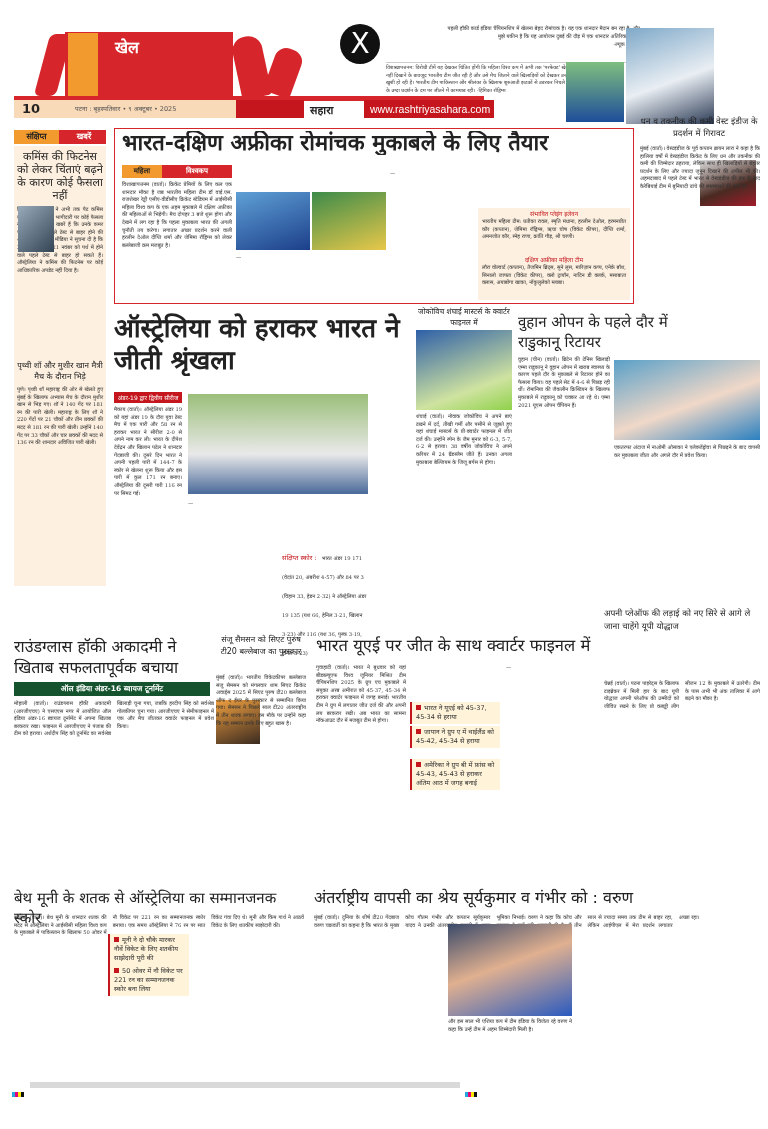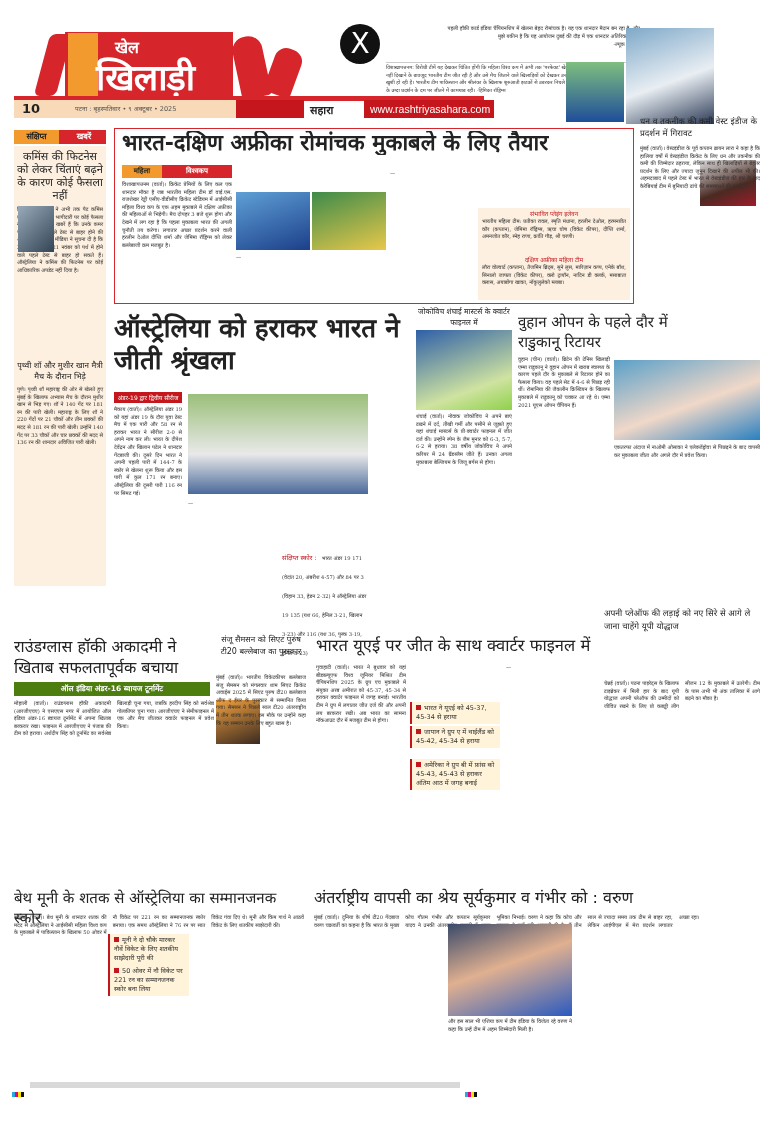--- a/index.html
+++ b/index.html
@@ -42,21 +42,20 @@
   .reg{width:3px;height:5px;display:inline-block}
 </style>
 </head>
 <body>
 
 <div id="masthead" class="abs">
   <div class="abs silhouette" style="left:42px;top:34px;width:22px;height:62px;transform:skewX(-15deg);border-radius:6px"></div>
   <div id="mast-red" class="abs"></div>
   <div id="mast-orange" class="abs"></div>
   <div id="title-small" class="abs">खेल</div>
-  <div id="title-big" class="abs">खिलाड़ी</div>
   <div class="abs silhouette" style="left:236px;top:36px;width:30px;height:62px;border-radius:14px 14px 4px 4px;transform:rotate(-12deg)"></div>
   <div class="abs silhouette" style="left:270px;top:48px;width:28px;height:48px;border-radius:12px 12px 4px 4px;transform:rotate(20deg)"></div>
   <div id="mast-bar-red" class="abs"></div>
   <div id="mast-bar" class="abs"></div>
   <div id="mast-bar-red2" class="abs"></div>
   <div id="page-num" class="abs">10</div>
   <div id="dateline" class="abs">पटना : बृहस्पतिवार •  ९ अक्टूबर •  2025</div>
   <div id="x-logo" class="abs">X</div>
   <div id="sahara" class="abs">सहारा</div>
   <div id="url-bar" class="abs">www.rashtriyasahara.com</div>
@@ -96,21 +95,21 @@
 <div class="abs photo" style="left:312px;top:192px;width:74px;height:58px;background:linear-gradient(160deg,#3d8b4a,#e8c84a)"></div>
 <div class="abs body-text" style="left:236px;top:254px;width:150px;height:46px">—</div>
 <div class="abs body-text" style="left:390px;top:170px;width:84px;height:100px">—</div>
 <div class="abs" style="left:478px;top:208px;width:152px;height:92px;background:#fdf0e0">
   <div class="red" style="font-size:6px;text-align:center;padding-top:2px">संभावित प्लेइंग इलेवन</div>
   <div class="body-text" style="padding:0 4px;height:38px">भारतीय महिला टीम: प्रतीका रावल, स्मृति मंधाना, हरलीन देओल, हरमनप्रीत कौर (कप्तान), जेमिमा रॉड्रिग्स, ऋचा घोष (विकेट कीपर), दीप्ति शर्मा, अमनजोत कौर, स्नेह राणा, क्रांति गौड़, श्री चरणी।</div>
   <div class="red" style="font-size:6px;text-align:center">दक्षिण अफ्रीका महिला टीम</div>
   <div class="body-text" style="padding:0 4px;height:38px">लौरा वोल्वार्ट (कप्तान), तैजमिन ब्रिट्स, सुने लुस, मारिज़ान कप्प, एनेके बॉश, सिनालो जाफ्ता (विकेट कीपर), क्लो ट्रायॉन, नादिन डी क्लर्क, मसाबाता क्लास, अयाबोंगा खाका, नोंकुलुलेको म्लाबा।</div>
 </div>
 
-<div class="abs head" style="left:640px;top:115px;width:118px;font-size:8.5px;text-align:left;line-height:12px">धन व तकनीक की कमी वेस्ट इंडीज के प्रदर्शन में गिरावट</div>
+<div class="abs head" style="left:640px;top:115px;width:118px;font-size:8.5px;text-align:center;line-height:12px">धन व तकनीक की कमी वेस्ट इंडीज के प्रदर्शन में गिरावट</div>
 <div class="abs photo" style="left:700px;top:160px;width:56px;height:46px;background:linear-gradient(160deg,#ddd,#4a2a22 60%,#a01c2a)"></div>
 <div class="abs body-text" style="left:640px;top:145px;width:120px;height:170px">मुंबई (वार्ता)। वेस्टइंडीज के पूर्व कप्तान ब्रायन लारा ने कहा है कि हालिया वर्षों में वेस्टइंडीज क्रिकेट के लिए धन और तकनीक की कमी की जिम्मेदार ठहराया, लेकिन साथ ही खिलाड़ियों से बेहतर प्रदर्शन के लिए और ज्यादा जुनून दिखाने की अपील भी की। अहमदाबाद में पहले टेस्ट में भारत से वेस्टइंडीज की हार के बाद कैरेबियाई टीम में बुनियादी ढांचे की समस्याओं की चर्चा है।</div>
 
 <div class="abs head" style="left:114px;top:312px;width:300px;font-size:26px;font-weight:bold;line-height:32px">ऑस्ट्रेलिया को हराकर भारत ने जीती श्रृंखला</div>
 <div class="abs tag" style="left:114px;top:392px;width:68px;height:11px;background:#c4161c;font-size:6px;line-height:11px;font-weight:normal">अंडर-19 द्वार द्विवीय सीरीज</div>
 <div class="abs body-text" style="left:114px;top:406px;width:68px;height:190px">मैकाय (वार्ता)। ऑस्ट्रेलिया अंडर 19 को यहां अंडर 19 के दौरा युवा टेस्ट मैच में एक पारी और 58 रन से हराकर भारत ने सीरीज 2-0 से अपने नाम कर ली। भारत के दीपेश देवेंद्रन और खिलान पटेल ने शानदार गेंदबाजी की। दूसरे दिन भारत ने अपनी पहली पारी में 144-7 के स्कोर से खेलना शुरू किया और इस पारी में कुल 171 रन बनाए। ऑस्ट्रेलिया की दूसरी पारी 116 रन पर सिमट गई।</div>
 <div class="abs photo" style="left:188px;top:394px;width:180px;height:100px;background:linear-gradient(180deg,#9bbf7a,#e9e9e9 60%,#4a6a9a)"></div>
 <div class="abs body-text" style="left:188px;top:500px;width:90px;height:96px">—</div>
 <div class="abs" style="left:282px;top:545px;width:86px;height:52px">
   <span class="red" style="font-size:6.5px;font-weight:normal">संक्षिप्त स्कोर :</span>
@@ -120,21 +119,21 @@
 <div class="abs head" style="left:416px;top:306px;width:96px;font-size:7.5px;text-align:center;line-height:11px">जोकोविच शंघाई मास्टर्स के क्वार्टर फाइनल में</div>
 <div class="abs photo" style="left:416px;top:330px;width:96px;height:80px;background:linear-gradient(160deg,#2e5fa8,#cfe3a0 70%,#8fd14b)"></div>
 <div class="abs body-text" style="left:416px;top:413px;width:96px;height:185px">शंघाई (वार्ता)। नोवाक जोकोविच ने अपने बाएं टखने में दर्द, तीखी गर्मी और पसीने से जूझते हुए यहां शंघाई मास्टर्स के प्री-क्वार्टर फाइनल में जीत दर्ज की। उन्होंने स्पेन के जैम मुनार को 6-3, 5-7, 6-2 से हराया। 38 वर्षीय जोकोविच ने अपने करियर में 24 ग्रैंडस्लैम जीते हैं। उनका अगला मुकाबला बेल्जियम के जिजू बर्गस से होगा।</div>
 
 <div class="abs head" style="left:518px;top:312px;width:160px;font-size:15px;line-height:20px">वुहान ओपन के पहले दौर में राडुकानू रिटायर</div>
 <div class="abs body-text" style="left:518px;top:356px;width:92px;height:240px">वुहान (चीन) (वार्ता)। ब्रिटेन की टेनिस खिलाड़ी एम्मा राडुकानू ने वुहान ओपन में खराब स्वास्थ्य के कारण पहले दौर के मुकाबले से रिटायर होने का फैसला किया। वह पहले सेट में 4-6 से पिछड़ रही थीं। रोमानिया की जैकलीन क्रिस्टियन के खिलाफ मुकाबले में राडुकानू को चक्कर आ रहे थे। एम्मा 2021 यूएस ओपन चैंपियन हैं।</div>
 <div class="abs photo" style="left:614px;top:360px;width:146px;height:80px;background:linear-gradient(160deg,#5aa0c8,#f0d8c8 55%,#2a80c0)"></div>
 <div class="abs body-text" style="left:614px;top:444px;width:146px;height:152px">एकतरफा अंदाज में नाओमी ओसाका ने एलेक्जेंड्रोवा से पिछड़ने के बाद वापसी कर मुकाबला जीता और अगले दौर में प्रवेश किया।</div>
 
 <div class="abs head" style="left:14px;top:636px;width:200px;font-size:16px;line-height:21px">राउंडग्लास हॉकी अकादमी ने खिताब सफलतापूर्वक बचाया</div>
-<div class="abs tag" style="left:14px;top:682px;width:196px;height:14px;background:#4d7c0f;font-size:7.5px;line-height:14px">ऑल इंडिया अंडर-16 ब्वायज टूर्नामेंट</div>
+<div class="abs tag" style="left:14px;top:682px;width:196px;height:14px;background:#14532d;font-size:7.5px;line-height:14px">ऑल इंडिया अंडर-16 ब्वायज टूर्नामेंट</div>
 <div class="abs body-text" style="left:14px;top:700px;width:200px;height:156px;column-count:2;column-gap:6px">मोहाली (वार्ता)। राउंडग्लास हॉकी अकादमी (आरजीएचए) ने एसएएस नगर में आयोजित ऑल इंडिया अंडर-16 ब्वायज टूर्नामेंट में अपना खिताब बरकरार रखा। फाइनल में आरजीएचए ने पंजाब की टीम को हराया। अर्शदीप सिंह को टूर्नामेंट का सर्वश्रेष्ठ खिलाड़ी चुना गया, जबकि हरदीप सिंह को सर्वश्रेष्ठ गोलकीपर चुना गया। आरजीएचए ने सेमीफाइनल में एक और मैच जीतकर क्वार्टर फाइनल में प्रवेश किया।</div>
 
 <div class="abs head" style="left:216px;top:634px;width:90px;font-size:8px;text-align:center;line-height:12px">संजू सैमसन को सिएट पुरुष टी20 बल्लेबाज का पुरस्कार</div>
 <div class="abs photo" style="left:216px;top:700px;width:44px;height:44px;background:linear-gradient(160deg,#f0a040,#3a2a20)"></div>
 <div class="abs body-text" style="left:216px;top:674px;width:90px;height:182px">मुंबई (वार्ता)। भारतीय विकेटकीपर बल्लेबाज संजू सैमसन को मंगलवार शाम सिएट क्रिकेट अवार्ड्स 2025 में सिएट पुरुष टी20 बल्लेबाज ऑफ द ईयर के पुरस्कार से सम्मानित किया गया। सैमसन ने पिछले साल टी20 अंतरराष्ट्रीय में तीन शतक लगाए। इस मौके पर उन्होंने कहा कि यह सम्मान उनके लिए बहुत खास है।</div>
 
 <div class="abs head" style="left:316px;top:636px;width:340px;font-size:16.5px;line-height:20px">भारत यूएई पर जीत के साथ क्वार्टर फाइनल में</div>
 <div class="abs body-text" style="left:316px;top:664px;width:90px;height:195px">गुवाहाटी (वार्ता)। भारत ने बुधवार को यहां बीडब्ल्यूएफ विश्व जूनियर मिश्रित टीम चैंपियनशिप 2025 के ग्रुप एच मुकाबले में संयुक्त अरब अमीरात को 45-37, 45-34 से हराकर क्वार्टर फाइनल में जगह बनाई। भारतीय टीम ने ग्रुप में लगातार जीत दर्ज की और अपनी लय बरकरार रखी। अब भारत का सामना नॉकआउट दौर में मजबूत टीम से होगा।</div>
 <div class="abs" style="left:410px;top:702px;width:90px">
   <div class="hl-box"><span class="sq"></span><span>भारत ने यूएई को 45-37, 45-34 से हराया</span></div>

